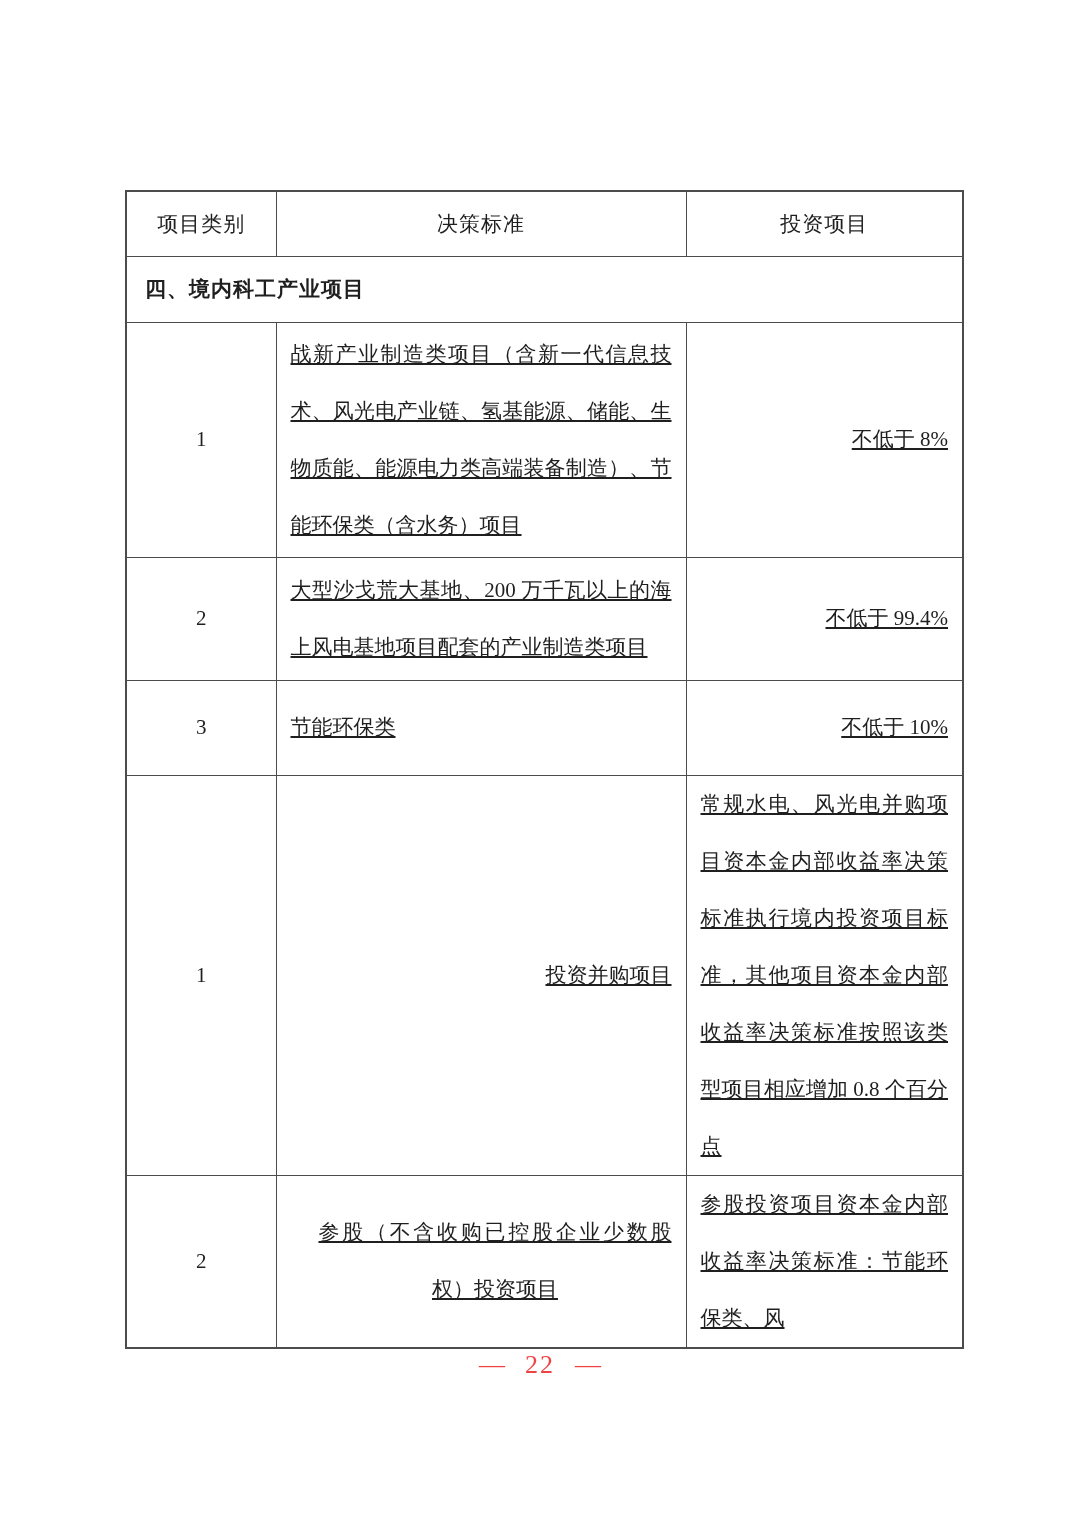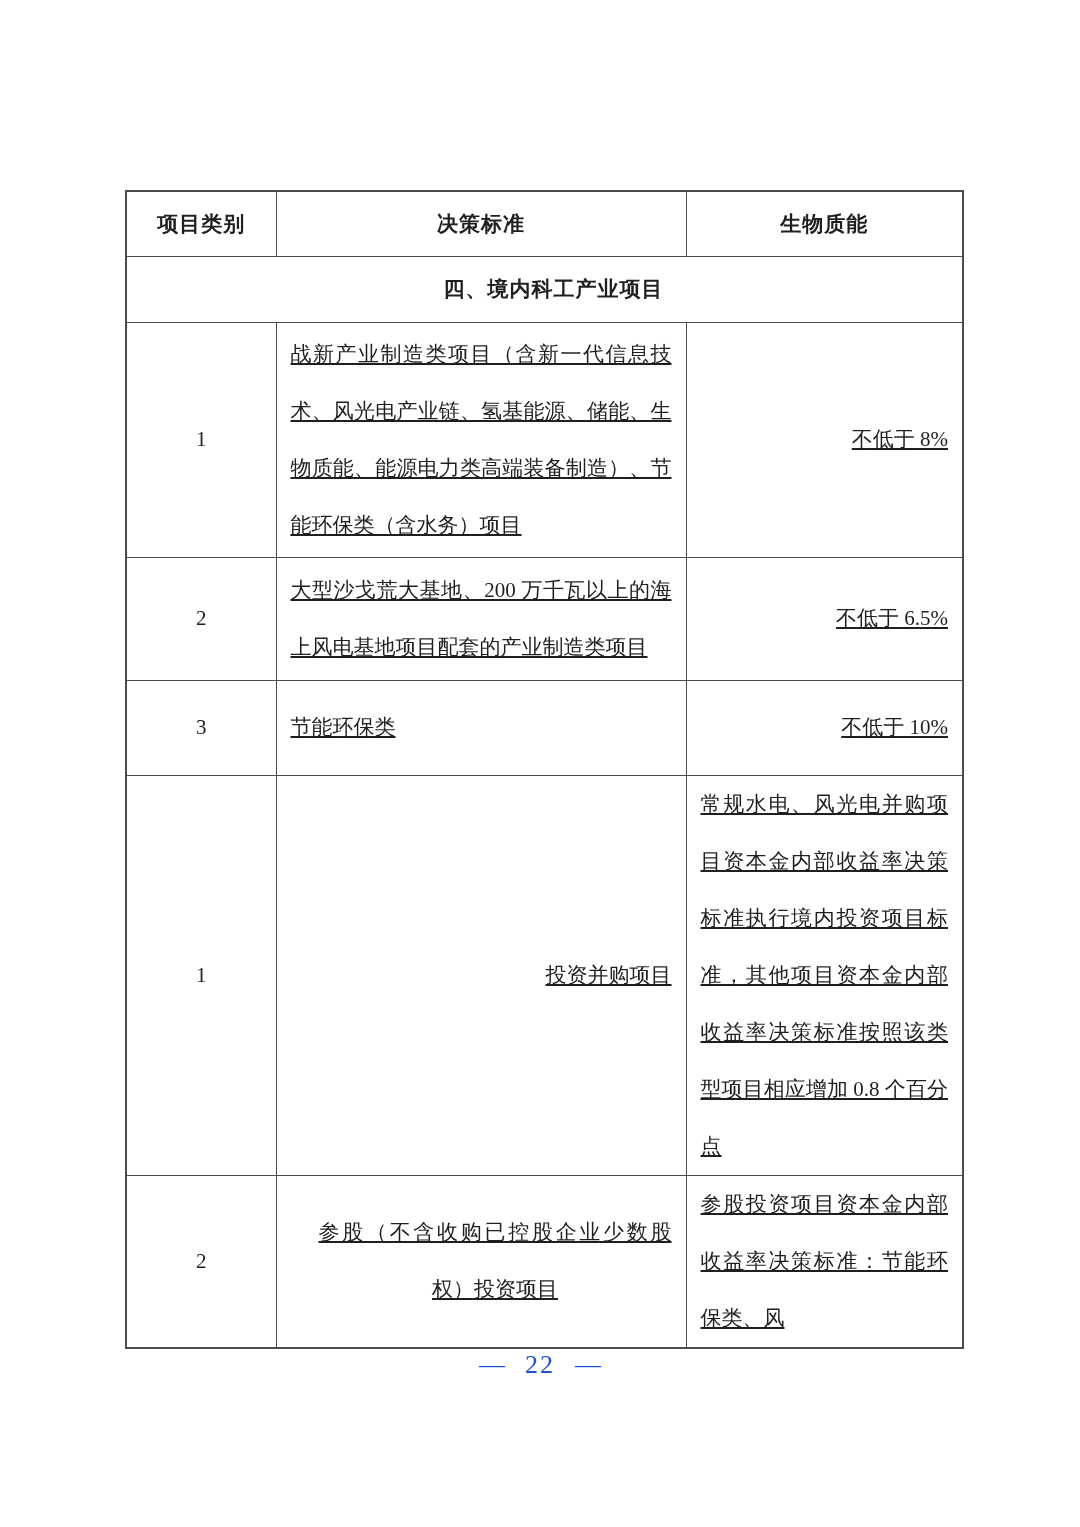--- a/index.html
+++ b/index.html
@@ -24,28 +24,28 @@
   }
   .decision-table col.c1 { width: 150px; }
   .decision-table col.c2 { width: 410px; }
   .decision-table col.c3 { width: 277px; }
   .decision-table th, .decision-table td {
     border: 1.5px solid #4c4c4c;
     vertical-align: middle;
     font-size: 21px;
   }
   .decision-table th {
-    font-weight: bold;
+    font-weight: normal;
     text-align: center;
     letter-spacing: 1px;
     height: 65px;
   }
   tr.section-row td {
     font-weight: bold;
-    text-align: center;
+    text-align: left;
     padding-left: 18px;
     letter-spacing: 1px;
     height: 66px;
   }
   tr.data-row td { line-height: 57px; }
   td.num { text-align: center; font-size: 21px; }
   td.type, td.std { padding: 0 14px; text-decoration: underline; }
   td.justify { text-align: justify; }
   td.justify-center-last { text-align: justify; text-align-last: center; padding-left: 42px; }
   td.left { text-align: left; }
@@ -55,58 +55,58 @@
   tr.row-3 { height: 95px; }
   tr.row-4 { height: 348px; }
   tr.row-5 { height: 117px; }
   .footer {
     position: absolute;
     left: 0;
     top: 1350px;
     width: 100%;
     text-align: center;
     font-size: 26px;
-    color: #1d4ed8;
+    color: #ef4444;
   }
   .footer .dash { display: inline-block; margin: 0 20px; letter-spacing: 0; }
   .footer .pagenum { display: inline-block; letter-spacing: 2px; }
 </style>
 </head>
 <body>
 
 <div class="page">
 
   <table class="decision-table">
     <colgroup>
         <col class="c1">
         <col class="c2">
         <col class="c3">
       </colgroup>
 
     <tbody>
         <tr class="header-row">
       <th>项目类别</th>
       <th>决策标准</th>
-      <th>生物质能</th>
+      <th>投资项目</th>
     </tr>
 
     <tr class="section-row">
       <td colspan="3">四、境内科工产业项目</td>
     </tr>
 
     <tr class="data-row row-1">
       <td class="num">1</td>
       <td class="type justify">战新产业制造类项目（含新一代信息技术、风光电产业链、氢基能源、储能、生物质能、能源电力类高端装备制造）、节能环保类（含水务）项目</td>
       <td class="std center">不低于 8%</td>
     </tr>
 
     <tr class="data-row row-2">
       <td class="num">2</td>
       <td class="type justify">大型沙戈荒大基地、200 万千瓦以上的海上风电基地项目配套的产业制造类项目</td>
-      <td class="std center">不低于 6.5%</td>
+      <td class="std center">不低于 99.4%</td>
     </tr>
 
     <tr class="data-row row-3">
       <td class="num">3</td>
       <td class="type left">节能环保类</td>
       <td class="std center">不低于 10%</td>
     </tr>
 
 
     <tr class="data-row row-4">

